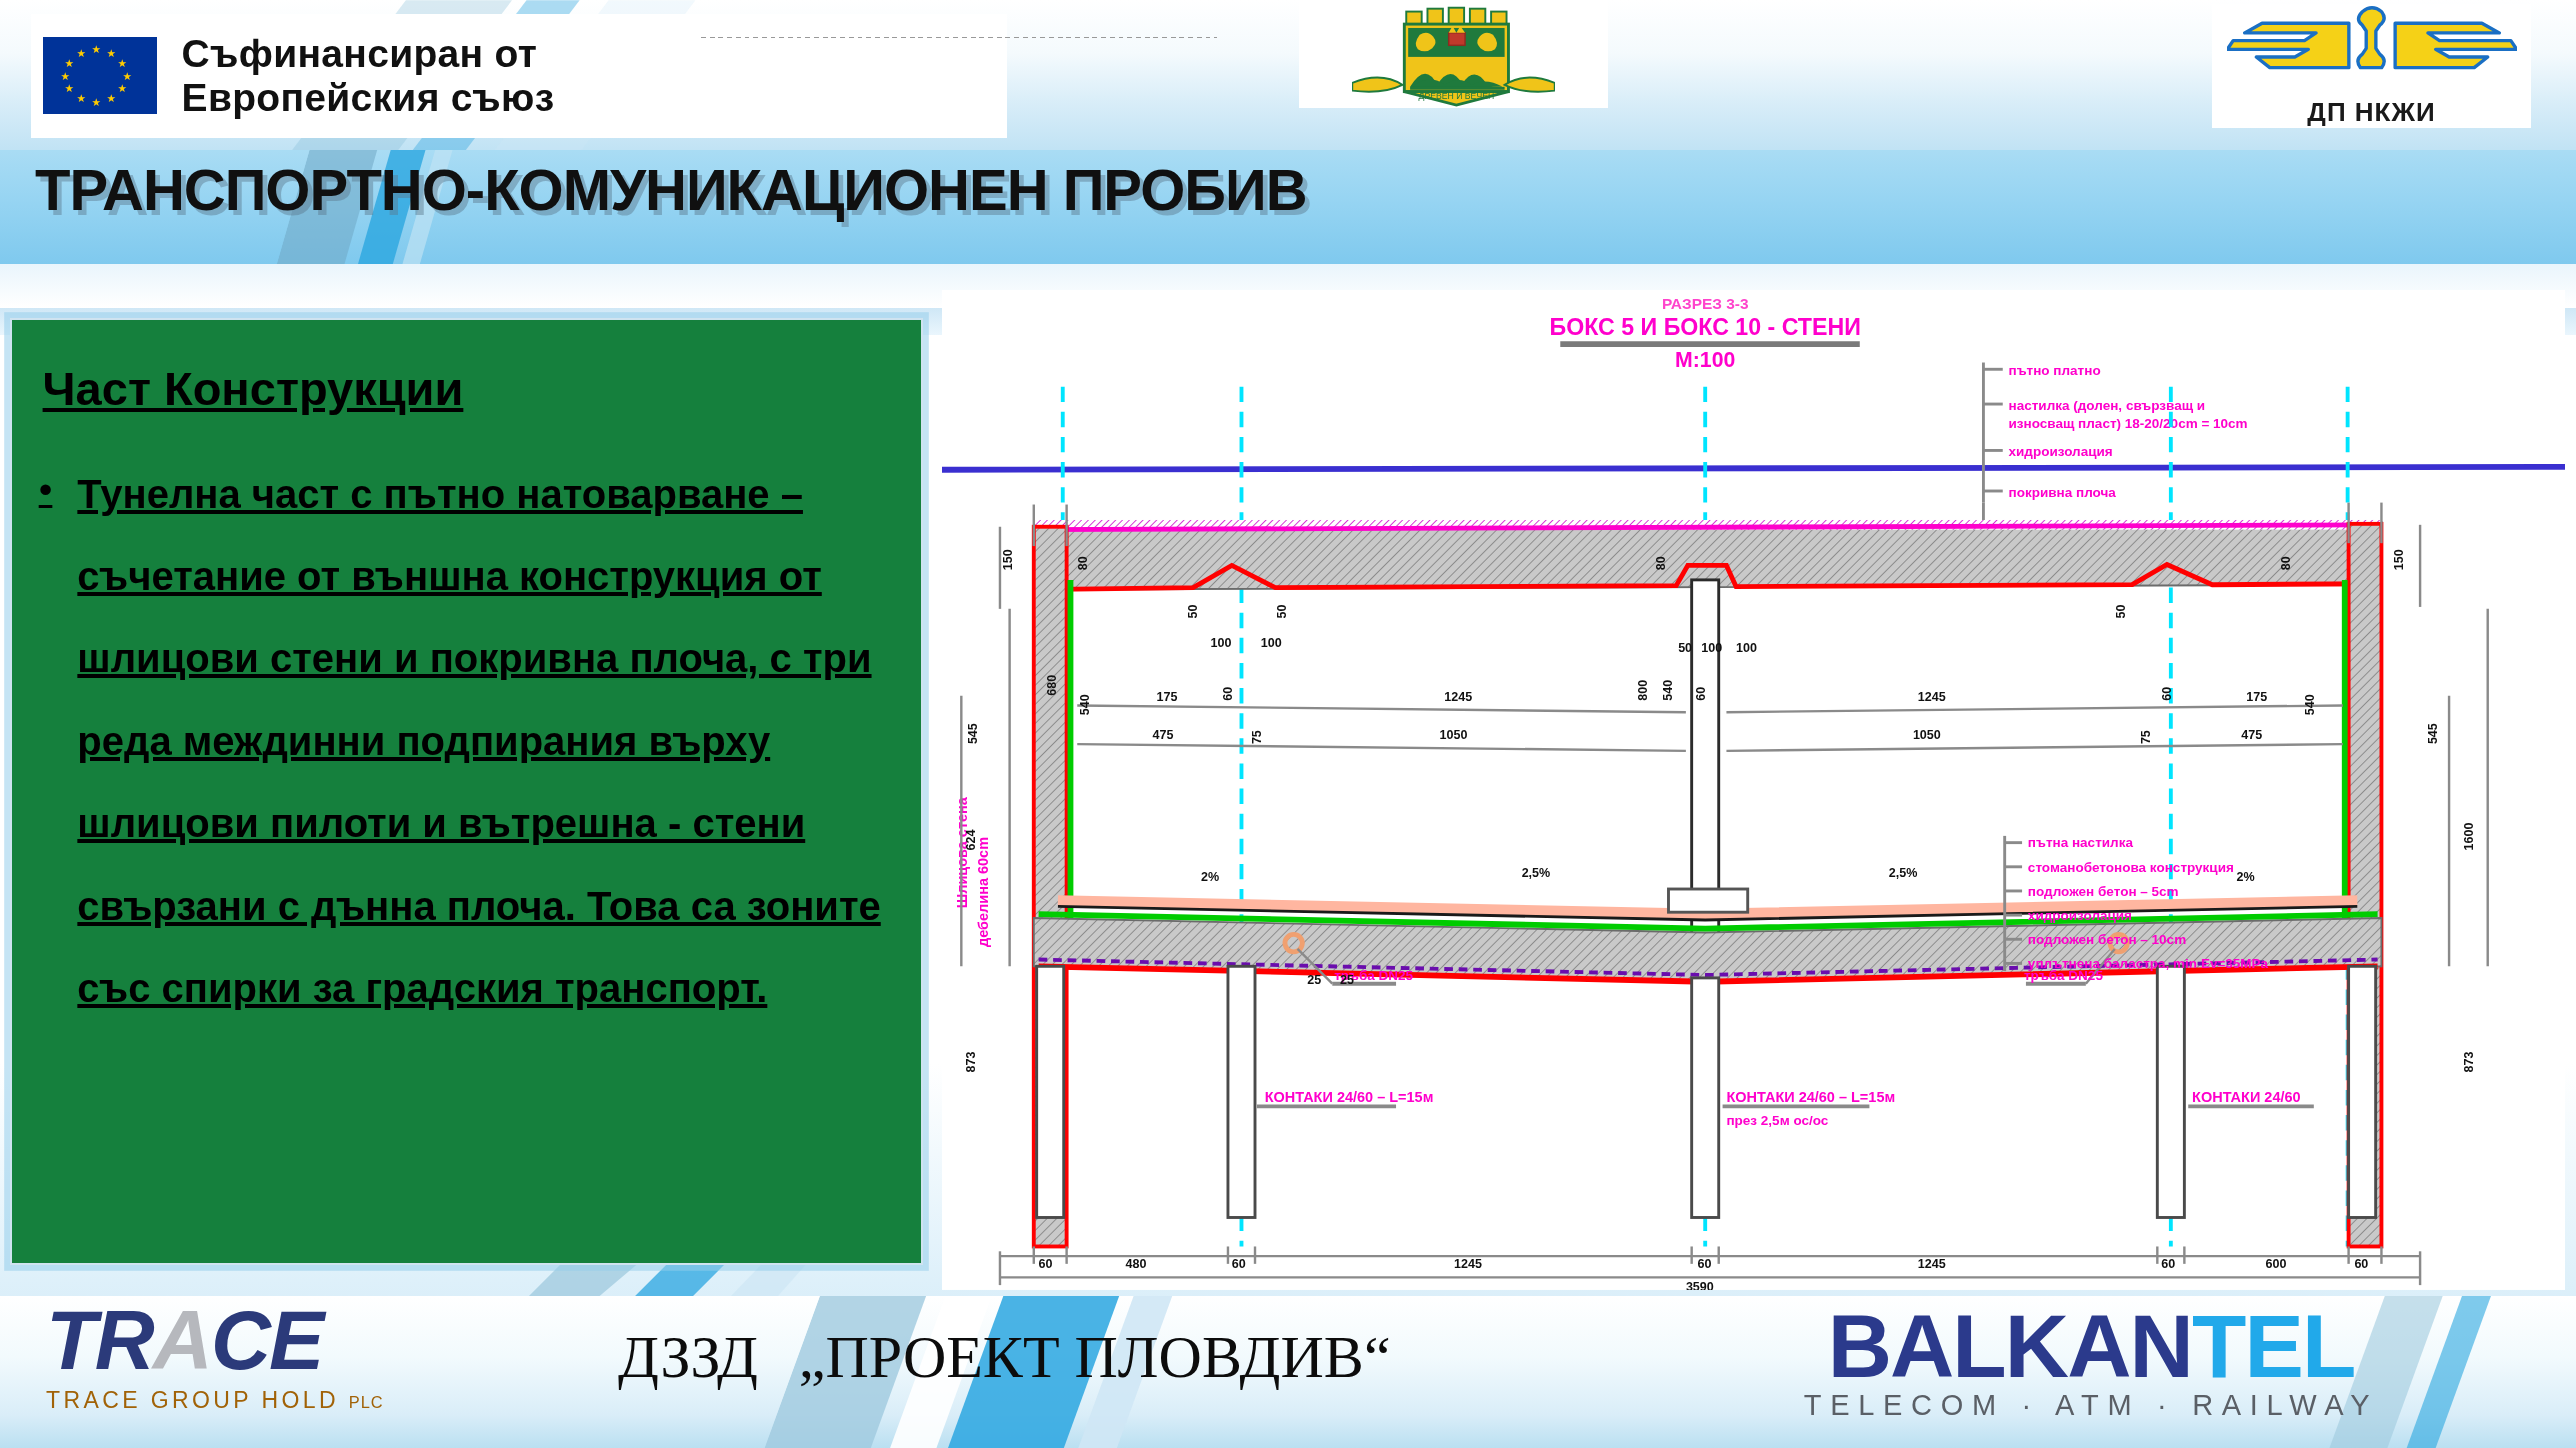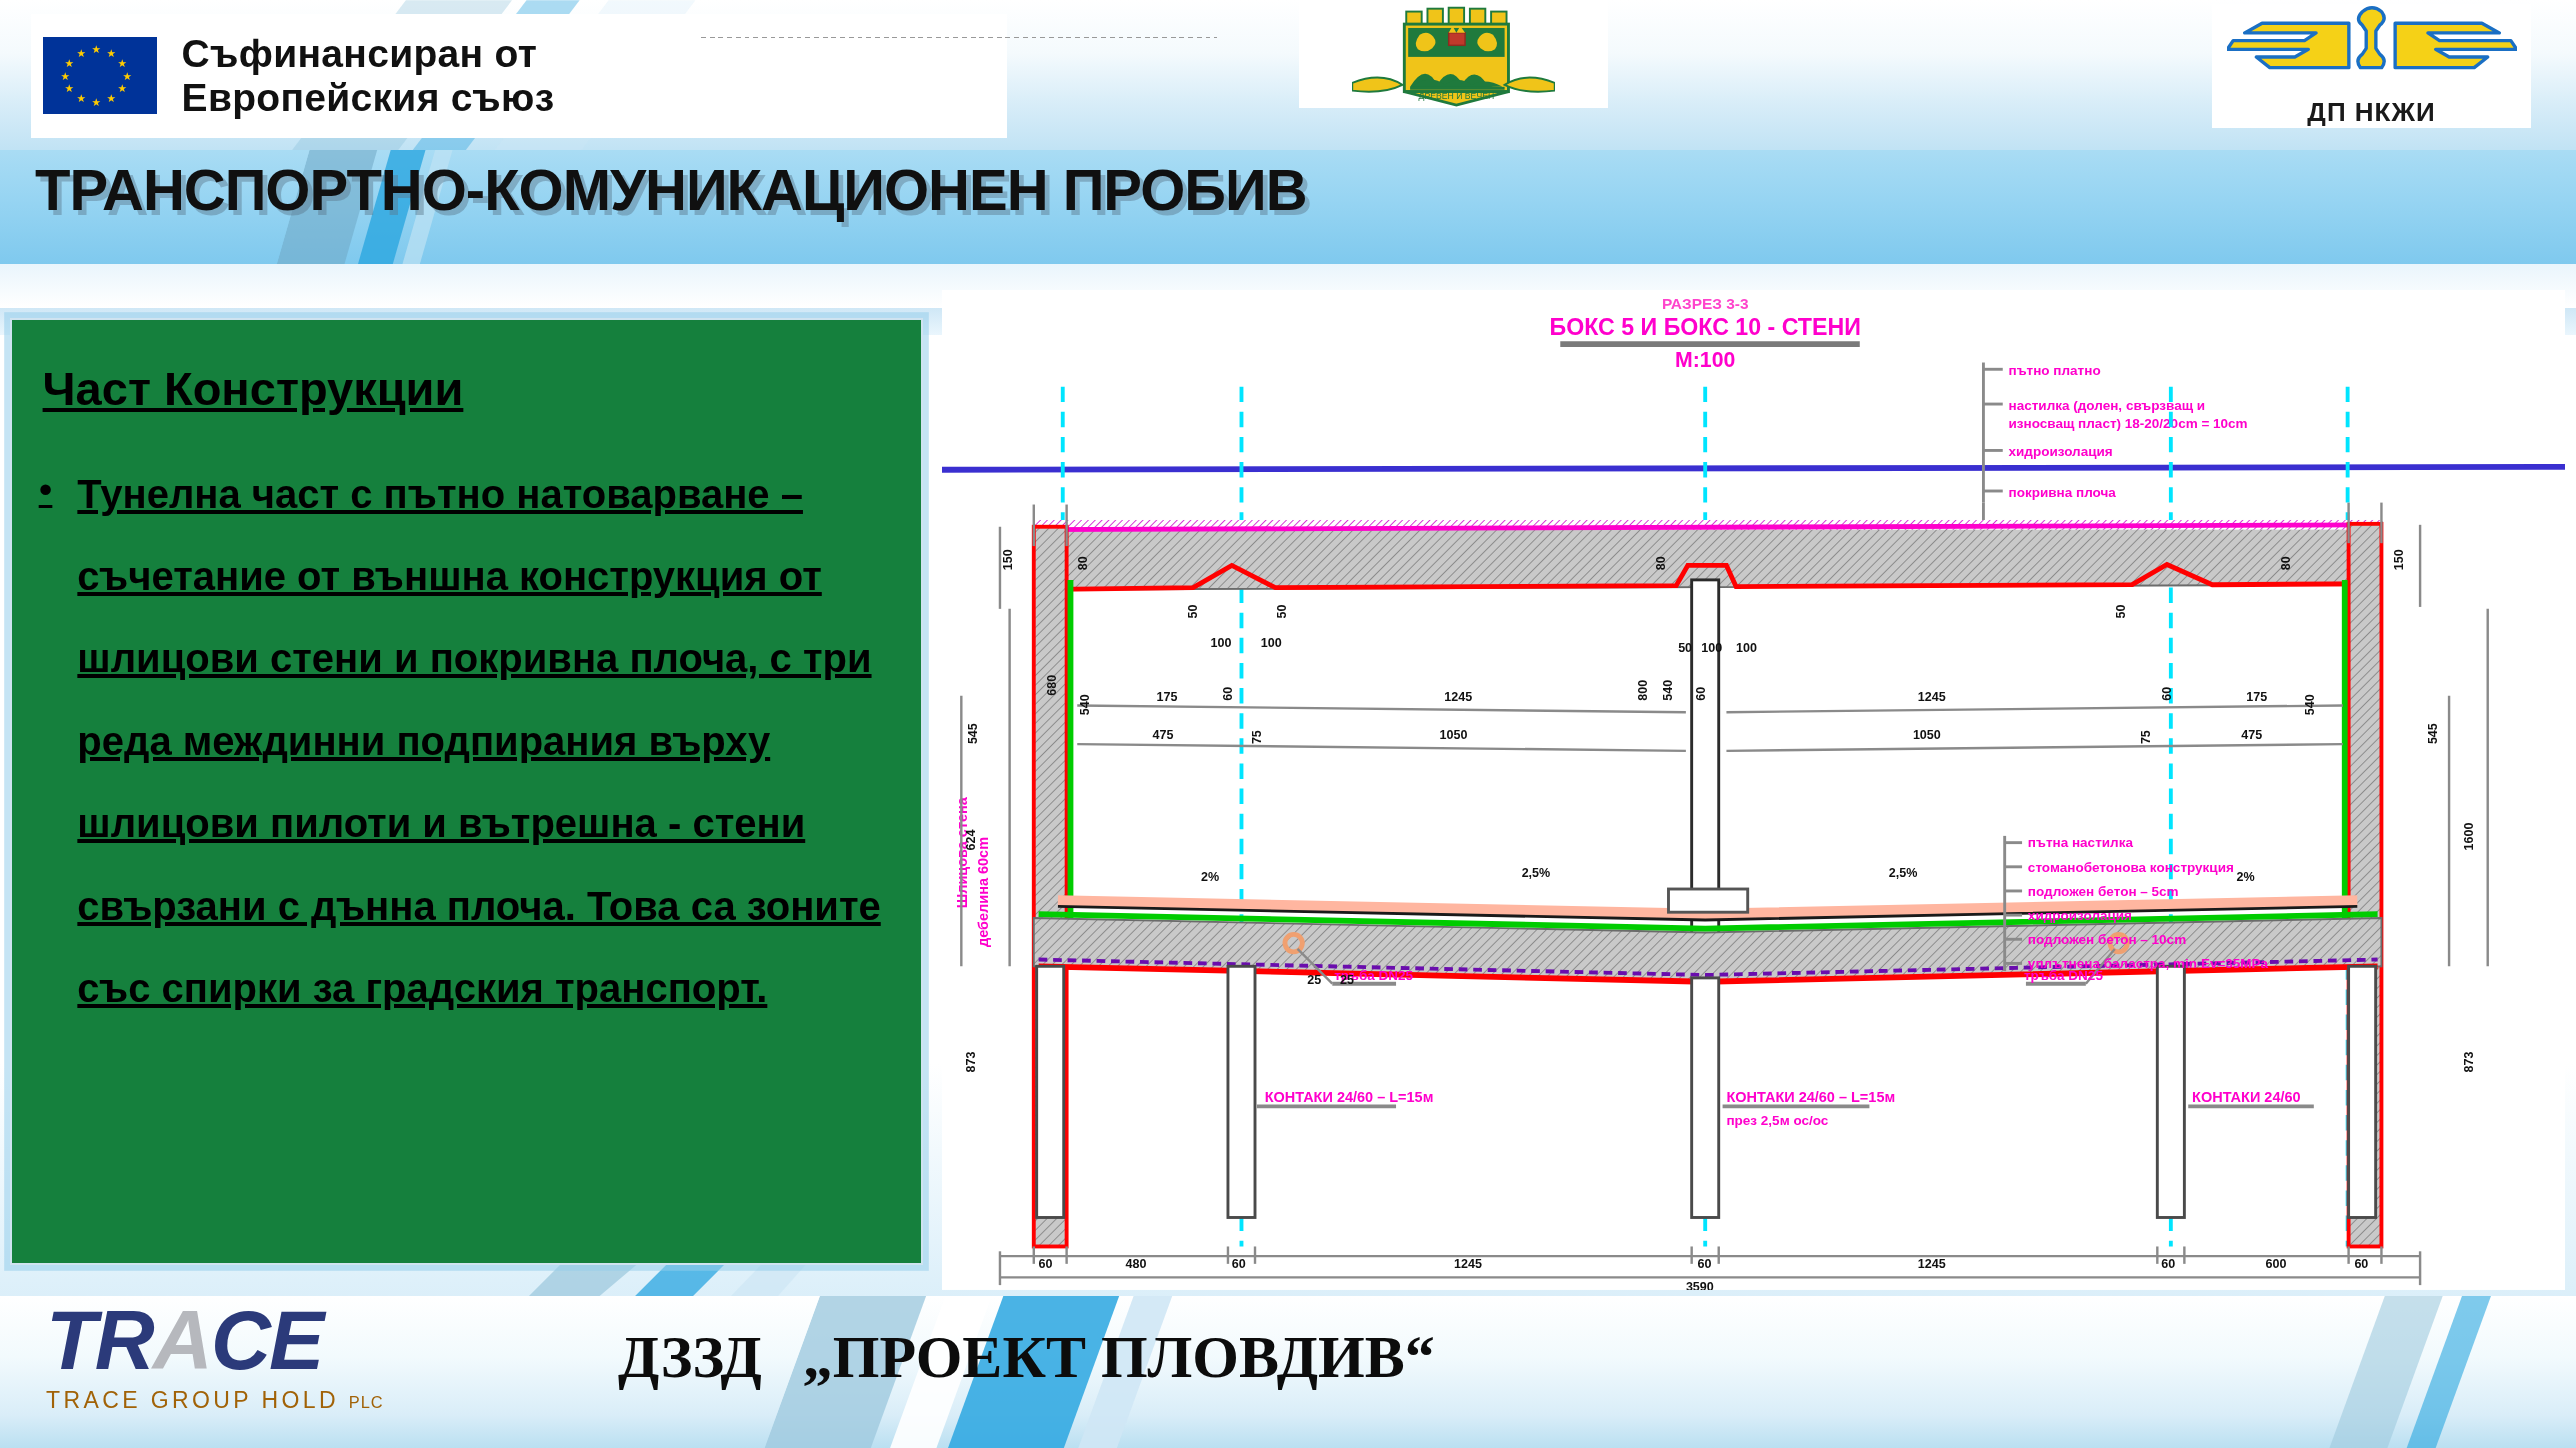--- a/index.html
+++ b/index.html
@@ -72,21 +72,21 @@
   .bdiag{position:absolute;height:222px;top:-35px;transform:skewX(-20deg);}
 
   .trace{position:absolute;left:46px;top:1302px;width:454px;height:135px;z-index:6;}
   .trace-word{font-size:83px;font-weight:bold;font-style:italic;letter-spacing:-1.9px;line-height:.95;}
   .trace-n{color:#2b3a7a;margin-top:38px;}
   .trace-g{color:#b6b8bd;}
   .trace-sub{font-size:23px;color:#a16207;letter-spacing:3.4px;margin-top:6px;}
   .trace-sub small{font-size:16.4px;letter-spacing:1px;}
 
   .dzzd{position:absolute;left:618px;top:1323px;z-index:6;
-    font-family:"Liberation Serif",serif;font-size:60px;font-weight:bold;color:#0c0c0c;white-space:nowrap;}
+    font-family:"Liberation Serif",serif;font-size:60px;font-weight:normal;color:#0c0c0c;white-space:nowrap;}
   .dzzd .gap{display:inline-block;width:41px;}
 
   .balkantel{position:absolute;left:1642px;top:1302px;width:898px;height:135px;z-index:6;
     display:flex;flex-direction:column;align-items:center;}
   .bt-word{font-size:89px;font-weight:bold;letter-spacing:-1.9px;line-height:1;white-space:nowrap;}
   .bt-balkan{color:#2b3a8c;}
   .bt-tel{color:#21a9ea;}
   .bt-sub{font-size:29px;color:#5a5f66;letter-spacing:8.7px;margin-top:-1.9px;white-space:nowrap;}
 </style>
 </head>
@@ -439,15 +439,19 @@
     </svg>
   </div>
 
   <div class="trace">
     <div class="trace-word"><span class="trace-n">TR</span><span class="trace-g">A</span><span class="trace-n">CE</span></div>
     <div class="trace-sub"><span>TRACE GROUP HOLD</span> <small>PLC</small></div>
   </div>
 
   <div class="dzzd"><span>ДЗЗД</span><span class="gap"></span><span>„ПРОЕКТ ПЛОВДИВ“</span></div>
 
+  <div class="balkantel">
+    <div class="bt-word"><span class="bt-balkan">BALKAN</span><span class="bt-tel">TEL</span></div>
+    <div class="bt-sub">TELECOM · ATM · RAILWAY</div>
+  </div>
 
 </div>
 
 
 </body></html>

